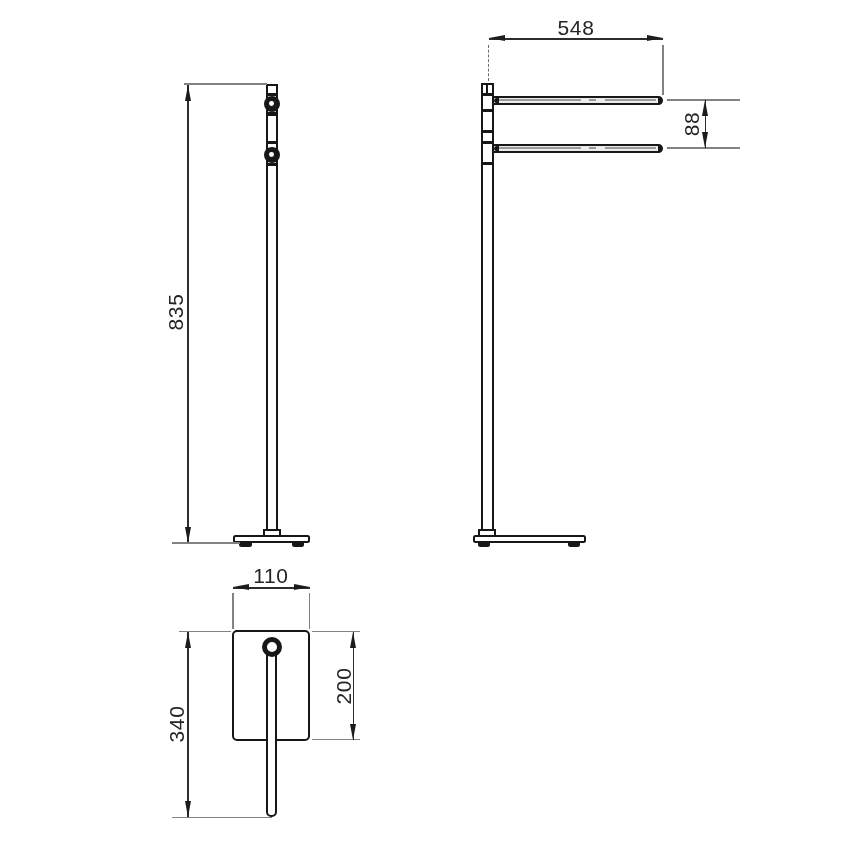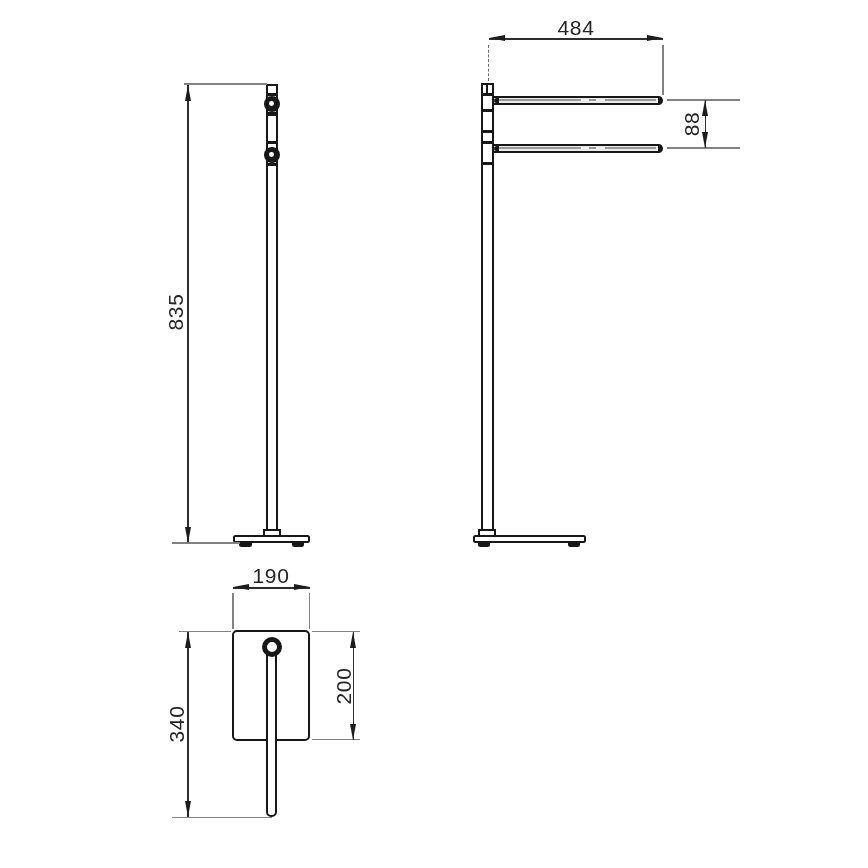--- a/index.html
+++ b/index.html
@@ -102,21 +102,21 @@
     <i class="box" style="left:472.5px;top:534.5px;width:113px;height:8px;border-radius:2.5px"></i>
     <i class="foot" style="left:477.5px;top:541.8px;width:12.5px"></i>
     <i class="foot" style="left:567.5px;top:541.8px;width:12.5px"></i>
 
     
     <i class="dl" style="left:489px;top:38px;width:174px;height:1.5px"></i>
     <i class="a lf" style="left:489px;top:35.35px"></i>
     <i class="a rt" style="left:647px;top:35.35px"></i>
     <i class="dashv" style="left:487.7px;top:45px;height:36px"></i>
     <i class="xl" style="left:662.4px;top:45px;width:1.4px;height:50px"></i>
-    <span class="lbl" style="left:576px;top:26.5px">484</span>
+    <span class="lbl" style="left:576px;top:26.5px">548</span>
 
     
     <i class="xl" style="left:667px;top:99.2px;width:73px;height:1.4px"></i>
     <i class="xl" style="left:667px;top:147.2px;width:73px;height:1.4px"></i>
     <i class="dl" style="left:704.6px;top:100px;width:1.5px;height:48px"></i>
     <i class="a up" style="left:701.9px;top:99.8px"></i>
     <i class="a dn" style="left:701.9px;top:132.2px"></i>
     <span class="lbl rot" style="left:690.5px;top:124px">88</span>
   </div>
 
@@ -125,21 +125,21 @@
     <i class="box" style="left:232px;top:630px;width:78px;height:111px;border-radius:5px;border-width:2.6px"></i>
     <i class="box" style="left:266.2px;top:649px;width:10.6px;height:168px;border-width:2.4px;border-radius:0 0 5px 5px;z-index:4"></i>
     <i class="ring" style="left:261.5px;top:636.5px"></i>
 
     
     <i class="dl" style="left:233px;top:587px;width:76.5px;height:1.5px"></i>
     <i class="a lf" style="left:233px;top:584.35px"></i>
     <i class="a rt" style="left:293.5px;top:584.35px"></i>
     <i class="xl" style="left:232.4px;top:593px;width:1.4px;height:36px"></i>
     <i class="xl" style="left:308.8px;top:593px;width:1.4px;height:36px"></i>
-    <span class="lbl" style="left:271px;top:575px">190</span>
+    <span class="lbl" style="left:271px;top:575px">110</span>
 
     
     <i class="xl" style="left:179px;top:630.6px;width:52px;height:1.4px"></i>
     <i class="xl" style="left:172px;top:816.6px;width:100px;height:1.4px"></i>
     <i class="dl" style="left:187.3px;top:632px;width:1.5px;height:185px"></i>
     <i class="a up" style="left:184.6px;top:631.6px"></i>
     <i class="a dn" style="left:184.6px;top:801.2px"></i>
     <span class="lbl rot" style="left:176px;top:724px">340</span>
 
     

